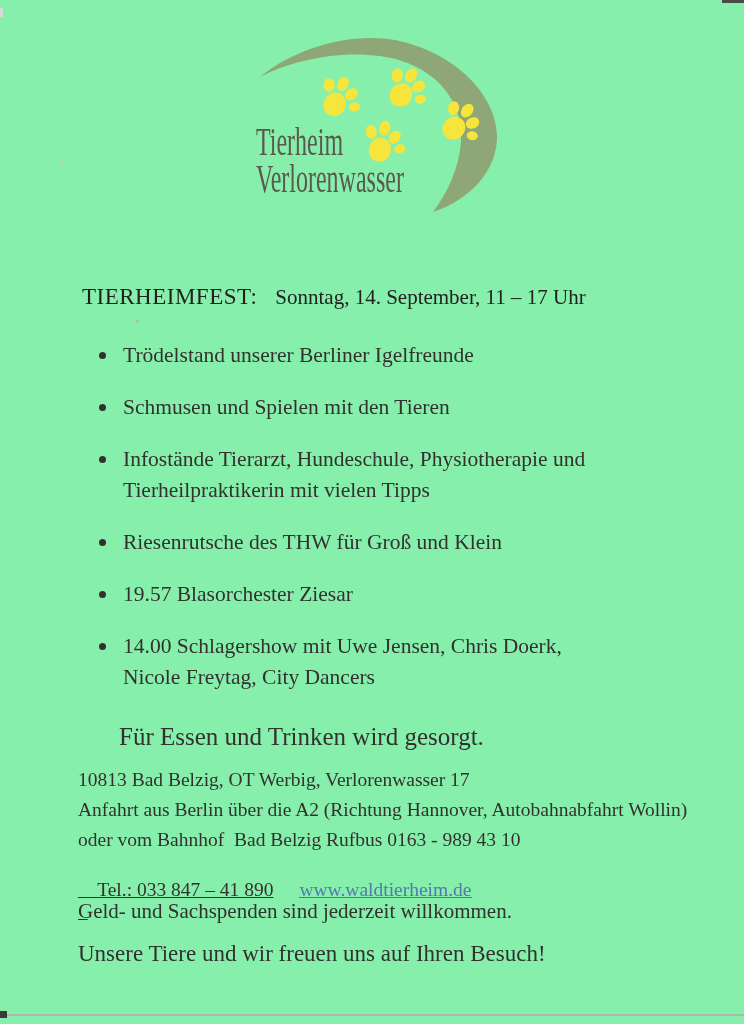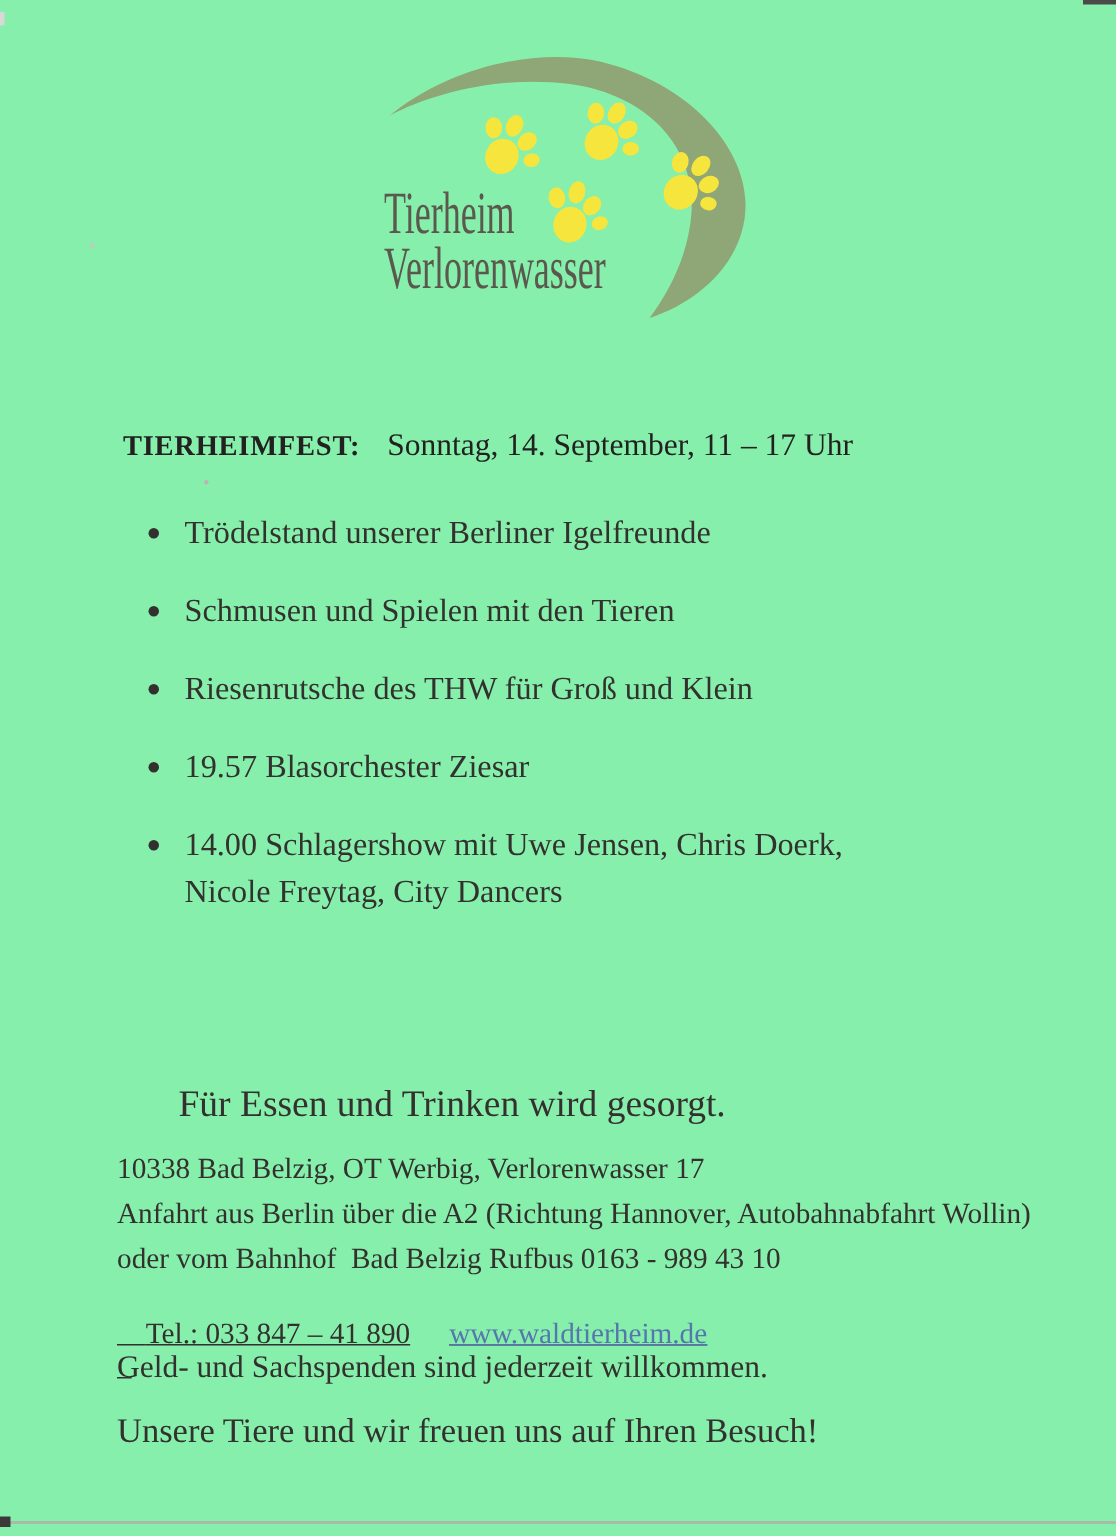--- a/index.html
+++ b/index.html
@@ -31,22 +31,22 @@
 
   
   .title-line {
     position: absolute;
     left: 82px;
     top: 284px;
     white-space: nowrap;
     color: #22211f;
   }
   .title-event {
-    font-size: 19px;
-    font-weight: bold;
+    font-size: 23px;
+    font-weight: normal;
     letter-spacing: 0.5px;
   }
   .title-schedule {
     font-size: 21px;
     font-weight: normal;
     margin-left: 18px;
   }
 
   
   .bullets {
@@ -173,35 +173,40 @@
     <li>
       <span class="bullet-dot"></span>
       <span class="btxt">Trödelstand unserer Berliner Igelfreunde</span>
     </li>
     <li>
       <span class="bullet-dot"></span>
       <span class="btxt">Schmusen und Spielen mit den Tieren</span>
     </li>
     <li>
       <span class="bullet-dot"></span>
+      <span class="btxt">Infostände Tierarzt, Hundeschule, Physiotherapie und
+Tierheilpraktikerin mit vielen Tipps</span>
+    </li>
+    <li>
+      <span class="bullet-dot"></span>
       <span class="btxt">Riesenrutsche des THW für Groß und Klein</span>
     </li>
     <li>
       <span class="bullet-dot"></span>
       <span class="btxt">19.57 Blasorchester Ziesar</span>
     </li>
     <li>
       <span class="bullet-dot"></span>
       <span class="btxt">14.00 Schlagershow mit Uwe Jensen, Chris Doerk,
 Nicole Freytag, City Dancers</span>
     </li>
   </ul>
 
   <div class="fline f-catering">Für Essen und Trinken wird gesorgt.</div>
-  <div class="fline f-address">10338 Bad Belzig, OT Werbig, Verlorenwasser 17</div>
+  <div class="fline f-address">10813 Bad Belzig, OT Werbig, Verlorenwasser 17</div>
   <div class="fline f-directions1">Anfahrt aus Berlin über die A2 (Richtung Hannover, Autobahnabfahrt Wollin)</div>
   <div class="fline f-directions2">oder vom Bahnhof  Bad Belzig Rufbus 0163 - 989 43 10</div>
   <div class="fline f-tel">
     <span>Tel.: 033 847 – 41 890</span><span class="weblink">www.waldtierheim.de</span>
   </div>
   <div class="fline f-donations">Geld- und Sachspenden sind jederzeit willkommen.</div>
   <div class="fline f-closing">Unsere Tiere und wir freuen uns auf Ihren Besuch!</div>
 
 </div>
 

